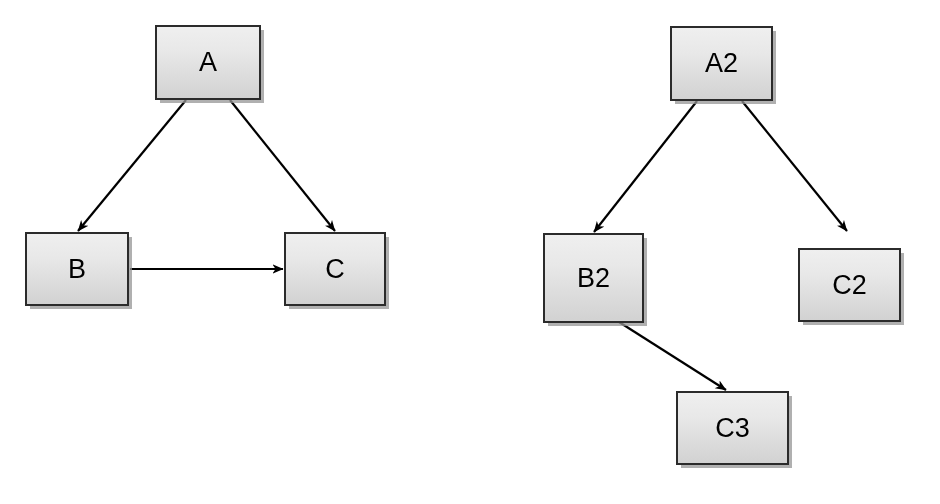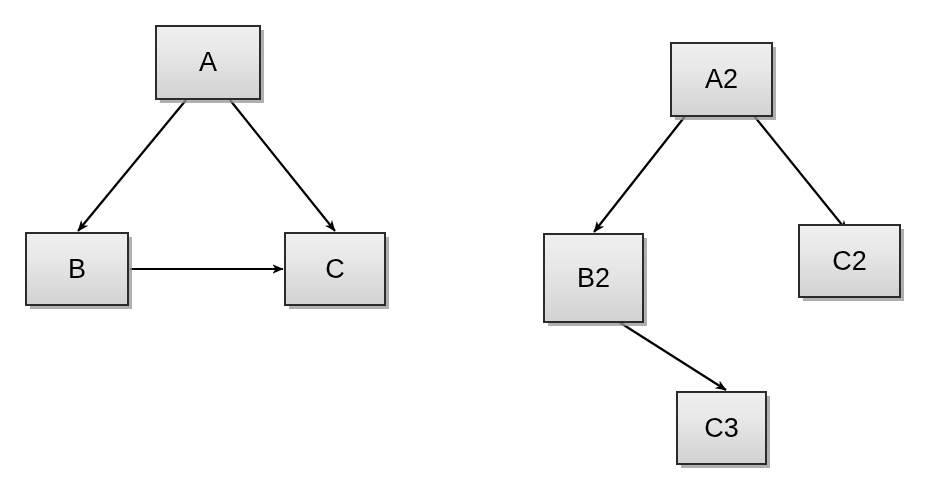--- a/index.html
+++ b/index.html
@@ -69,27 +69,27 @@
   <div id="nodes-group">
       <div class="node" style="left: 155px; top: 25px; width: 106px; height: 75px;">
         <span class="node-label">A</span>
       </div>
       <div class="node" style="left: 25px; top: 232px; width: 104px; height: 74px;">
         <span class="node-label">B</span>
       </div>
       <div class="node" style="left: 284px; top: 232px; width: 102px; height: 74px;">
         <span class="node-label">C</span>
       </div>
-      <div class="node" style="left: 670px; top: 26px; width: 103px; height: 75px; margin-top: 16px;">
+      <div class="node" style="left: 670px; top: 26px; width: 103px; height: 75px;">
         <span class="node-label">A2</span>
       </div>
       <div class="node" style="left: 543px; top: 233px; width: 101px; height: 90px;">
         <span class="node-label">B2</span>
       </div>
-      <div class="node" style="left: 798px; top: 224px; width: 103px; height: 74px;">
+      <div class="node" style="left: 798px; top: 248px; width: 103px; height: 74px;">
         <span class="node-label">C2</span>
       </div>
-      <div class="node" style="left: 676px; top: 391px; width: 91px; height: 74px;">
+      <div class="node" style="left: 676px; top: 391px; width: 113px; height: 74px;">
         <span class="node-label">C3</span>
       </div>
     </div>
 
 </div>
 
 </body></html>

